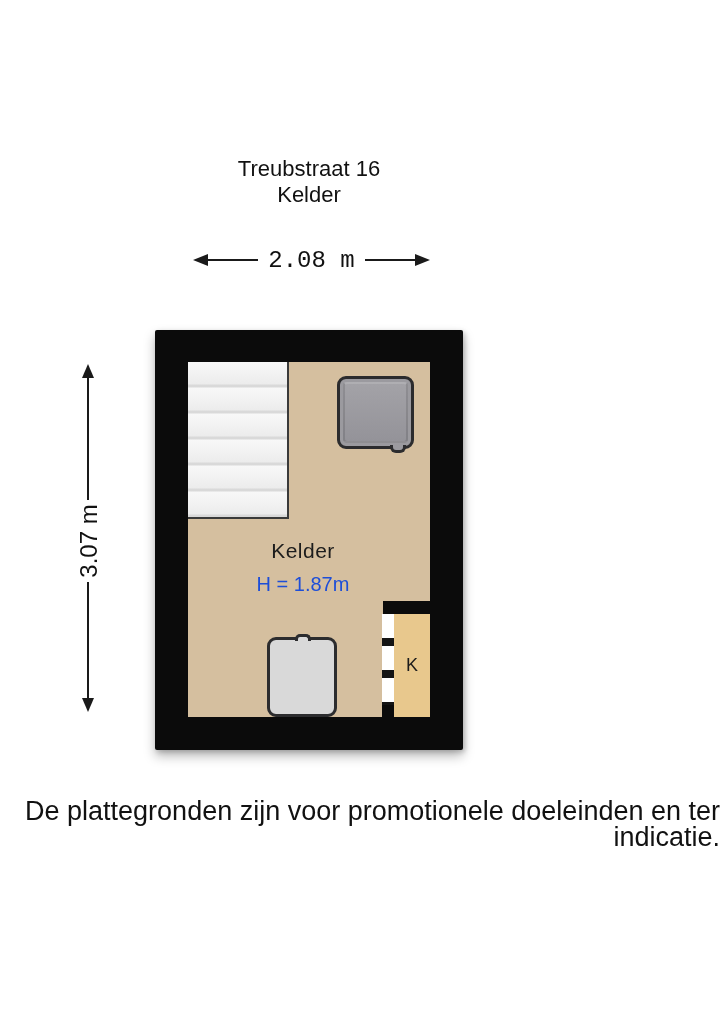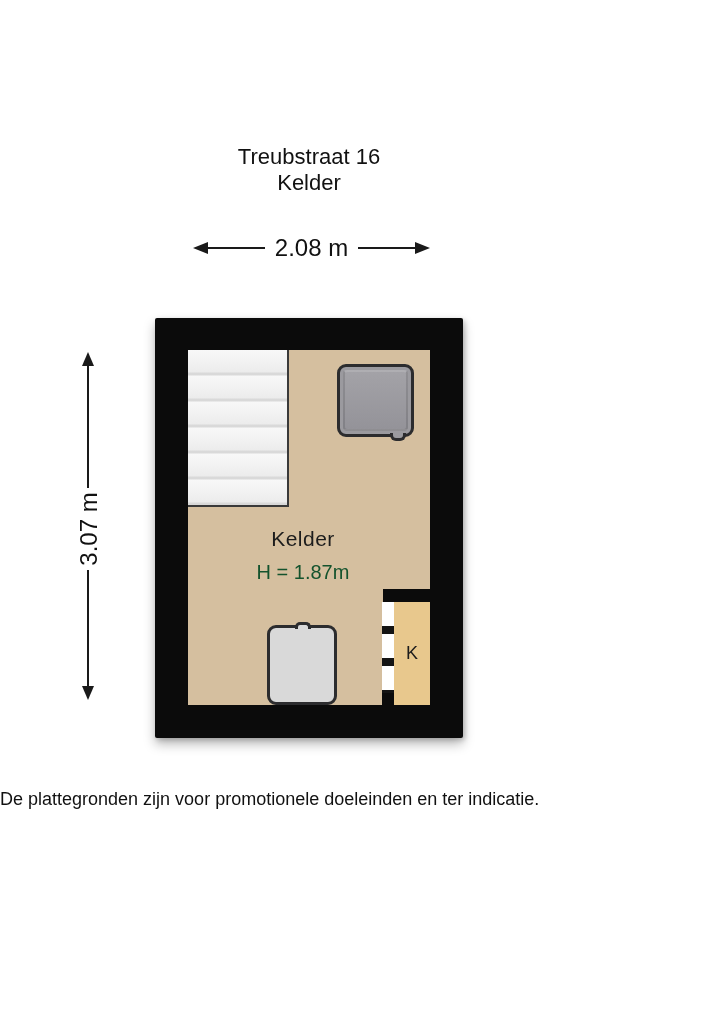--- a/index.html
+++ b/index.html
@@ -1,37 +1,38 @@
 <!DOCTYPE html>
 <html style="--wall: #0b0b0b; --floor: #d5bf9f; --closet_floor: #e8c88d; --stairs: #f2f2f2; --washer_fill: #9b9a9f; --appliance_fill: #d9d9d9; --outline: #2c2c2e; --text: #111111;"><head>
 <meta charset="utf-8">
 <style>
   * { margin:0; padding:0; box-sizing:border-box; }
   html,body { background:#ffffff; }
   .canvas {
     position:relative; width:720px; height:982px; background:#ffffff;
     font-family:"Liberation Sans", sans-serif; color:var(--text,#111);
     overflow:hidden;
+    margin-top:12px;
   }
 
   
   .title-block {
     position:absolute; left:155px; top:144px; width:308px;
     text-align:center; font-size:22px; line-height:26px; color:var(--text,#111);
   }
 
   
   .h-dim {
     position:absolute; left:193px; top:235px; width:237px; height:26px;
     display:flex; align-items:center;
   }
   .h-dim .dim-line { flex:1; height:2px; background:#1a1a1a; }
   .arrowhead-left  { width:0; height:0; border-top:6px solid transparent; border-bottom:6px solid transparent; border-right:15px solid #1a1a1a; }
   .arrowhead-right { width:0; height:0; border-top:6px solid transparent; border-bottom:6px solid transparent; border-left:15px solid #1a1a1a; }
-  .h-dim .dim-label { padding:0 10px; font-size:24px; white-space:nowrap; }
+  .h-dim .dim-label { padding:0 10px; font-size:24px; white-space:nowrap;font-family:Liberation Mono, monospace; }
 
   
   .v-dim { position:absolute; left:74px; top:352px; width:30px; height:348px; }
   .arrowhead-up   { position:absolute; left:8px; top:0; width:0; height:0; border-left:6px solid transparent; border-right:6px solid transparent; border-bottom:14px solid #1a1a1a; }
   .arrowhead-down { position:absolute; left:8px; top:334px; width:0; height:0; border-left:6px solid transparent; border-right:6px solid transparent; border-top:14px solid #1a1a1a; }
   .v-dim .dim-line-v1 { position:absolute; left:13px; top:12px;  width:2px; height:124px; background:#1a1a1a; }
   .v-dim .dim-line-v2 { position:absolute; left:13px; top:218px; width:2px; height:118px; background:#1a1a1a; }
   .v-dim .dim-label-wrap {
     position:absolute; left:-26px; top:164px; width:82px; height:26px;
     transform:rotate(-90deg);
@@ -66,21 +67,21 @@
     position:absolute; bottom:-7px; left:50px; width:16px; height:8px;
     background:var(--washer_fill,#9b9a9f); border:3px solid var(--outline,#2c2c2e); border-top:none;
     border-radius:0 0 6px 6px;
   }
   .room-name {
     position:absolute; left:0; top:177px; width:230px; text-align:center;
     font-size:21px; letter-spacing:0.5px; color:#1c1c1c;
   }
   .room-height {
     position:absolute; left:0; top:211px; width:230px; text-align:center;
-    font-size:20px; color:#14532d;
+    font-size:20px; color:#1d4ed8;
   }
   .appliance {
     position:absolute; left:79px; top:275px; width:70px; height:80px;
     background:var(--appliance_fill,#d9d9d9); border:3px solid var(--outline,#2c2c2e); border-radius:9px;
   }
   .appliance-notch {
     position:absolute; top:-6px; left:25px; width:16px; height:7px;
     background:var(--appliance_fill,#d9d9d9); border:3px solid var(--outline,#2c2c2e); border-bottom:none;
     border-radius:5px 5px 0 0;
   }
@@ -93,21 +94,21 @@
   .k-floor {
     position:absolute; left:206px; top:252px; width:36px; height:103px;
     background:var(--closet_floor,#e8c88d);
     display:flex; align-items:center; justify-content:center;
     font-size:18px; color:#1c1c1c;
   }
 
   
   .footer {
     position:absolute; left:0; top:787px; width:720px;
-    text-align:left; font-size:18px; line-height:25.5px; color:var(--text,#111);
+    text-align:right; font-size:27px; line-height:25.5px; color:var(--text,#111);
   }
 </style>
 </head>
 <body>
 
 <div class="canvas">
 
   <div class="title-block">
     <div>Treubstraat 16</div>
     <div>Kelder</div>

